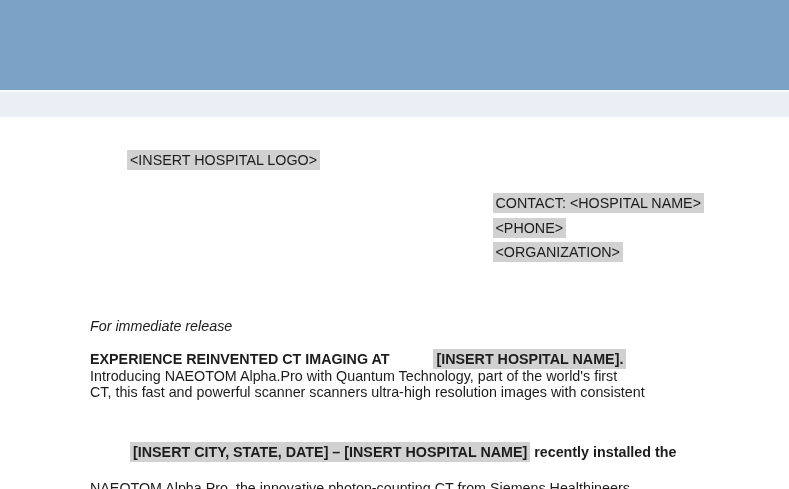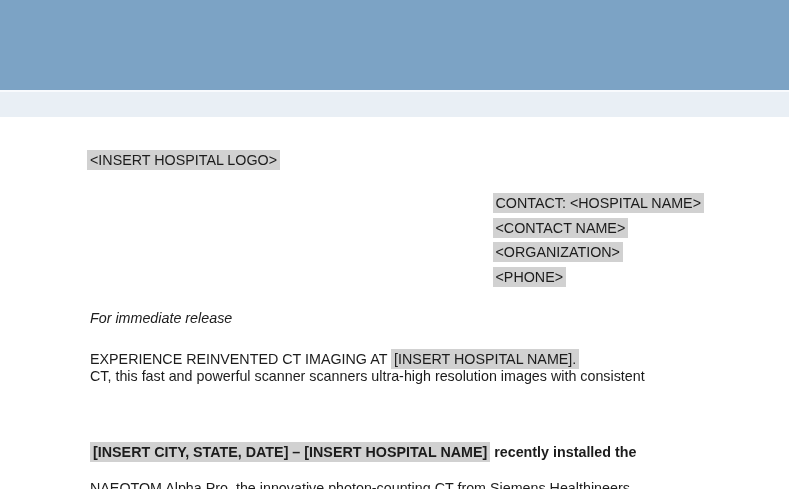--- a/index.html
+++ b/index.html
@@ -28,49 +28,50 @@
     border-top: 2px solid #F8FAFD;
   }
 
   
   .doc-text { font-size: 14.3px; }
 
   
   .hl {
     background: #D1D1D1;
     padding: 2px 3px;
+    margin-left: 40px;
   }
 
   .logo-line {
     position: absolute;
     left: 87px; top: 152px;
   }
 
   .contact-block {
     position: absolute;
     top: 191px;
     right: 85px;
     text-align: left;
     line-height: 24.6px;
     white-space: nowrap;
   }
 
   .release-line {
     position: absolute;
-    left: 90px; top: 310px;
+    left: 90px; top: 318px;
     font-style: italic;
   }
 
   .para-1 {
     position: absolute;
     left: 90px; top: 351px;
     width: 645px;
     line-height: 16.6px;
   }
-  .para-1 .headline { font-weight: normal; }
+  .para-1 .headline { font-weight: bold; }
   .para-1 .line { white-space: nowrap; }
 
   .para-2-line1 {
     position: absolute;
     left: 90px; top: 444px;
     white-space: nowrap;
     font-weight: bold;
   }
   .para-2-line2 {
     position: absolute;
@@ -88,36 +89,34 @@
 
   <div class="logo-line doc-text">
     <span class="hl">&lt;INSERT HOSPITAL LOGO&gt;</span>
   </div>
 
   <div class="contact-block doc-text">
     <div>
       <span class="hl">CONTACT: &lt;HOSPITAL NAME&gt;</span>
     </div>
     <div>
-      <span class="hl">&lt;CONTACT NAME&gt;</span>
+      <span class="hl">&lt;PHONE&gt;</span>
     </div>
     <div>
       <span class="hl">&lt;ORGANIZATION&gt;</span>
-    </div>
-    <div>
-      <span class="hl">&lt;PHONE&gt;</span>
     </div>
   </div>
 
   <div class="release-line doc-text">For immediate release</div>
 
   <div class="para-1 doc-text">
     <div class="line headline">
       <span>EXPERIENCE REINVENTED CT IMAGING AT </span><span class="hl">[INSERT HOSPITAL NAME].</span>
     </div>
+    <div class="line">Introducing NAEOTOM Alpha.Pro with Quantum Technology, part of the world's first</div>
     <div class="line">CT, this fast and powerful scanner scanners ultra-high resolution images with consistent</div>
   </div>
 
   <div class="para-2-line1 doc-text">
     <span class="hl">[INSERT CITY, STATE, DATE] – [INSERT HOSPITAL NAME]</span><span> recently installed the</span>
   </div>
   <div class="para-2-line2 doc-text">NAEOTOM Alpha.Pro, the innovative photon-counting CT from Siemens Healthineers</div>
 
 </main>
 

